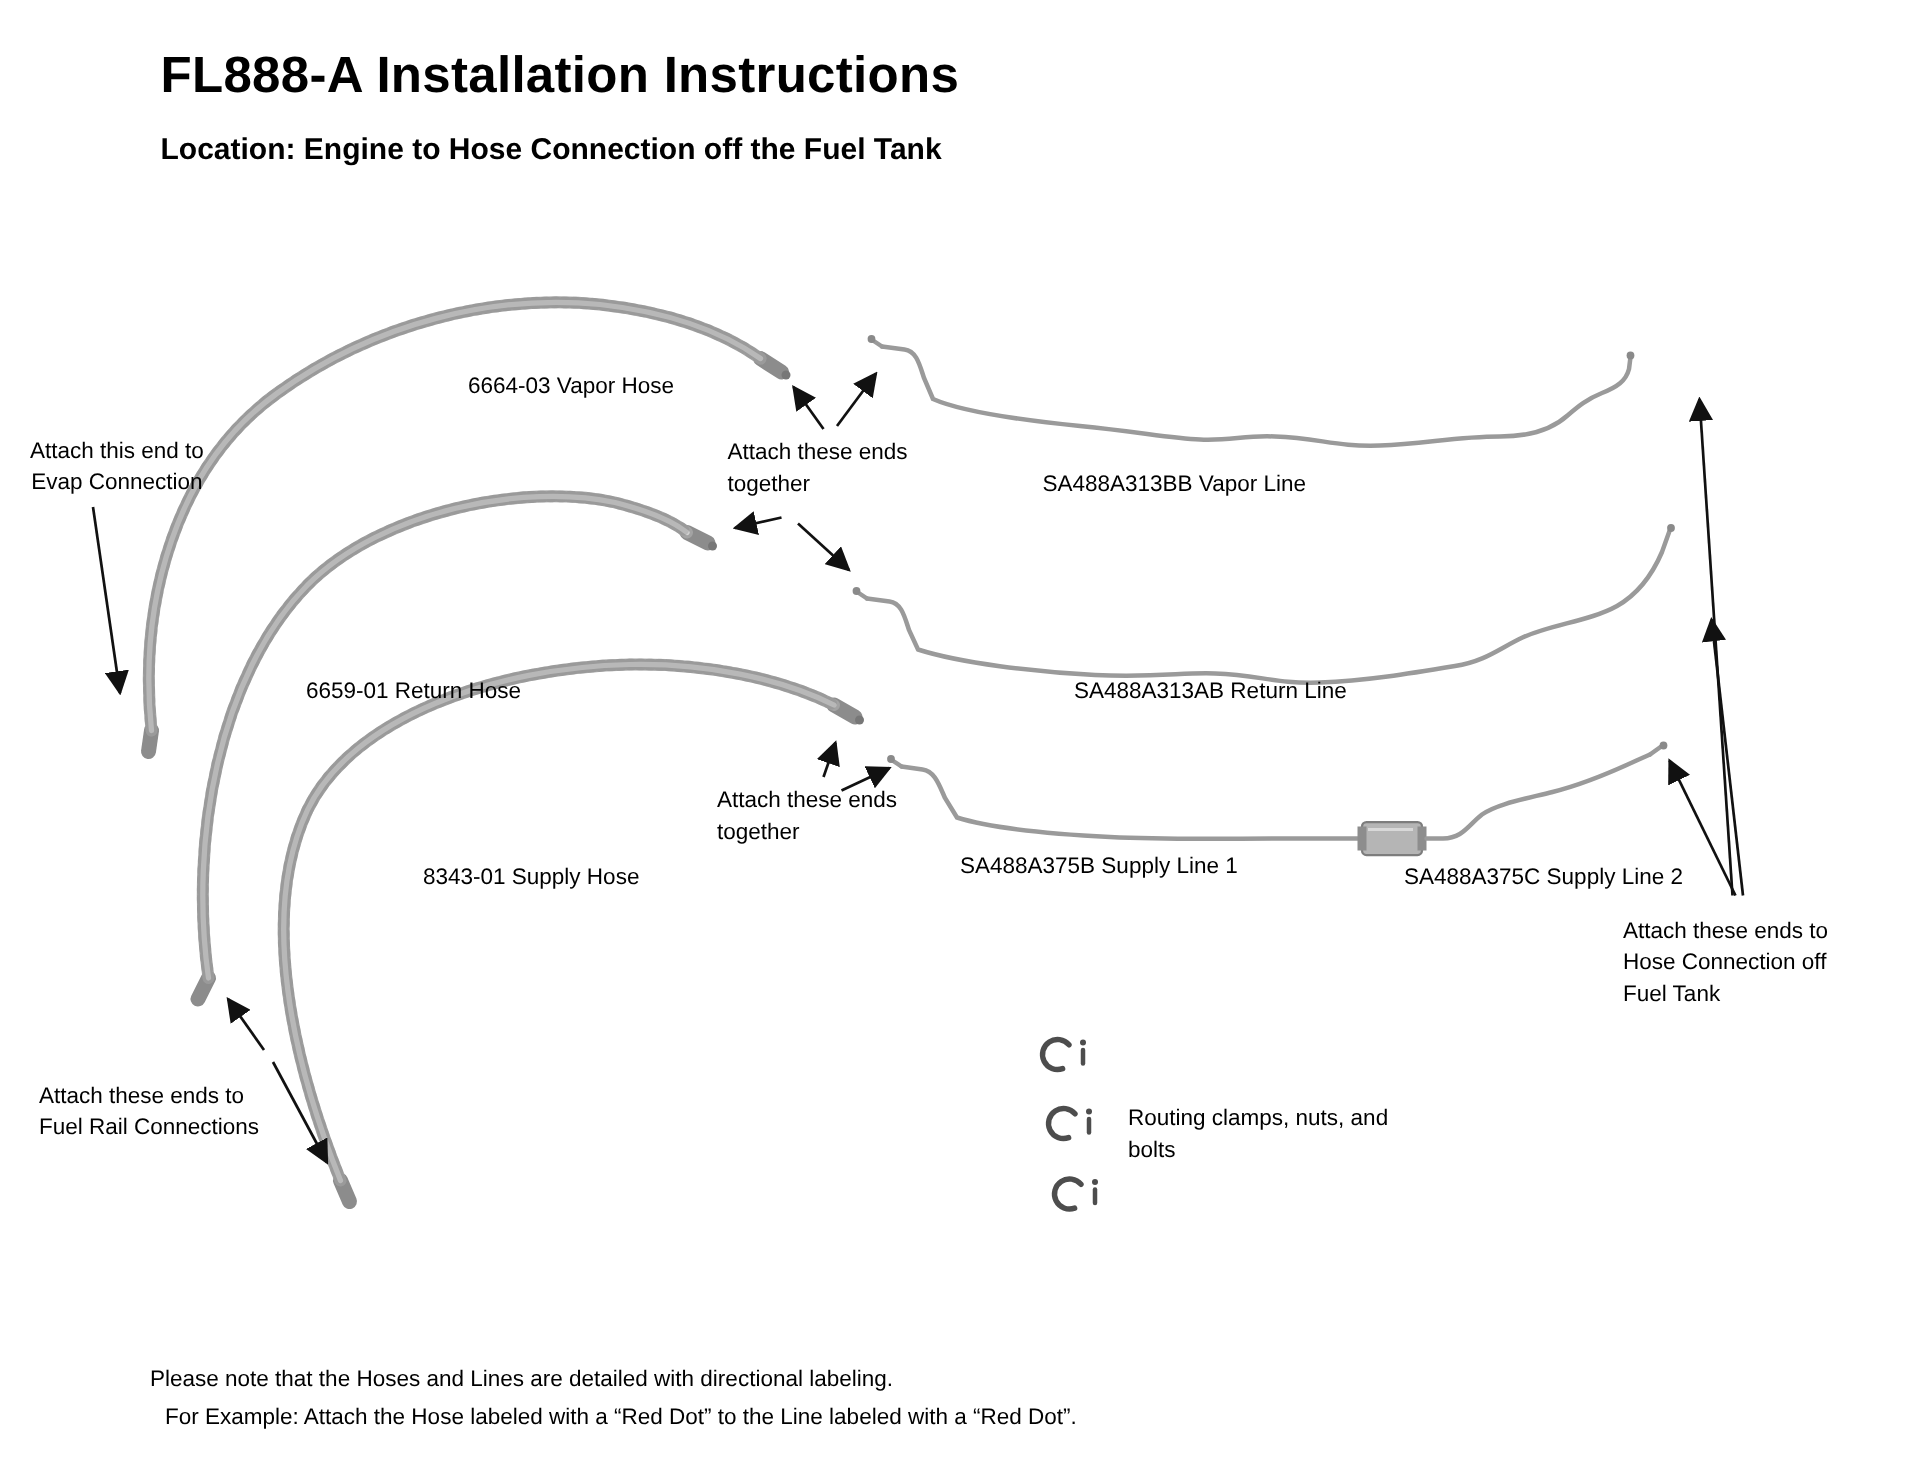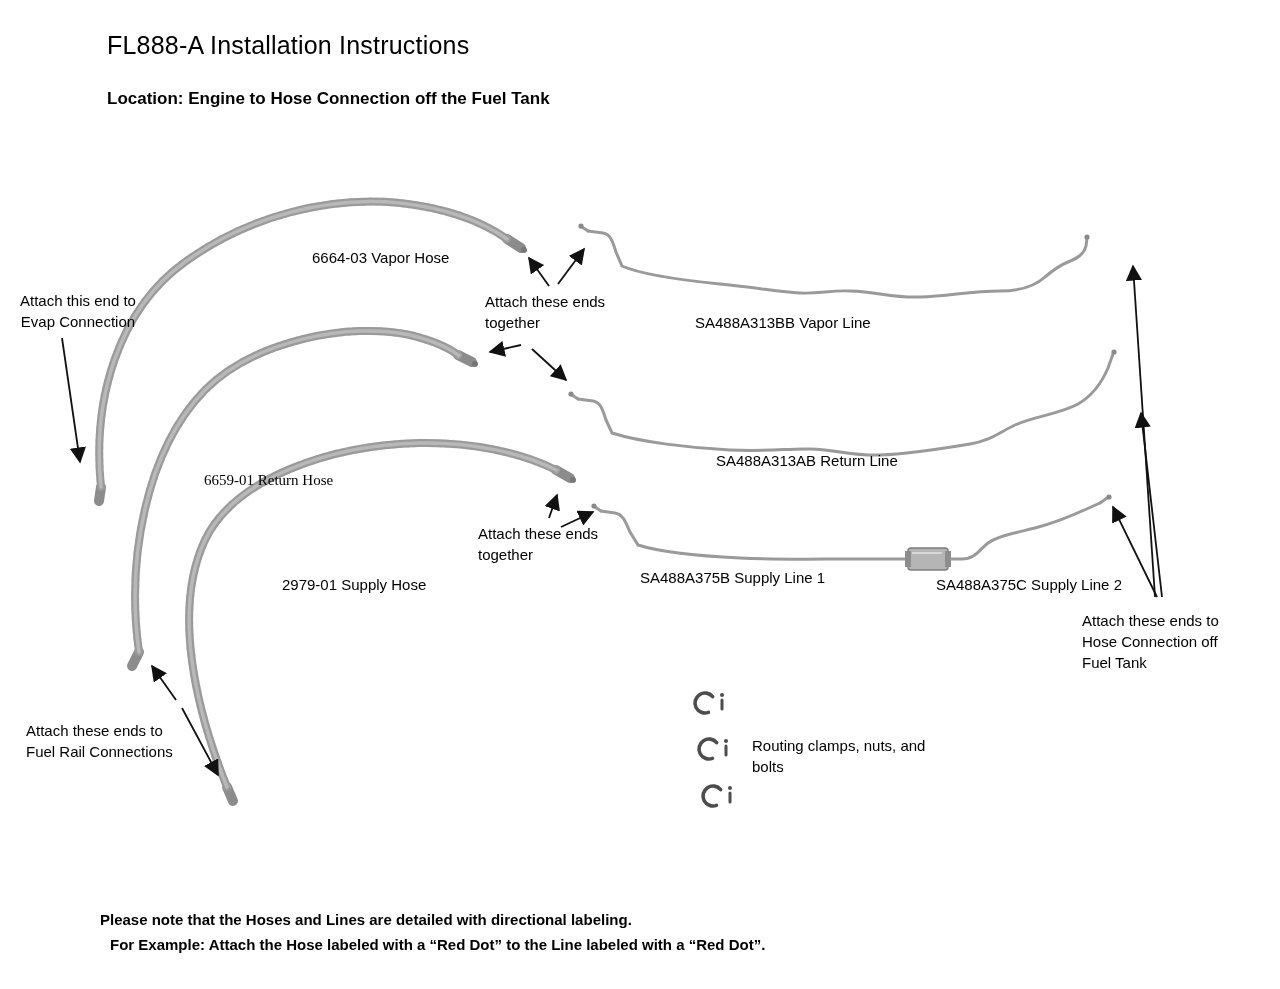--- a/index.html
+++ b/index.html
@@ -6,24 +6,24 @@
   #page {
     position: relative;
     width: 1280px;
     height: 989px;
     background: #ffffff;
     font-family: "Liberation Sans", sans-serif;
     color: #000000;
     overflow: hidden;
   }
   .abs { position: absolute; }
-  .title { font-size: 25px; font-weight: 400; letter-spacing: 0.2px; text-align: center; }
-  .subhead { font-size: 17px; font-weight: 700; }
+  .title { font-size: 34px; font-weight: 700; letter-spacing: 0.2px; text-align: center; }
+  .subhead { font-size: 20px; font-weight: 700; }
   .lbl { font-size: 15px; line-height: 21px; white-space: pre-line; }
-  .note { font-size: 15px; font-weight: 700; line-height: 25px; white-space: pre-line; }
+  .note { font-size: 15px; font-weight: 400; line-height: 25px; white-space: pre-line; }
   svg.canvas { position: absolute; left: 0; top: 0; }
 </style>
 </head>
 <body>
 
 <div id="page">
 
   <svg class="canvas" width="1280" height="989" viewBox="0 0 1280 989">
     <defs>
       <marker id="ah" viewBox="0 0 10 10" refX="9" refY="5" markerWidth="9" markerHeight="9" orient="auto-start-reverse">
@@ -133,28 +133,28 @@
   <div class="abs lbl" style="left:312px; top:247px;">6664-03 Vapor Hose</div>
 
   <div class="abs lbl" style="left:20px; top:290px;text-align:center;">Attach this end to
 Evap Connection</div>
 
   <div class="abs lbl" style="left:485px; top:291px;">Attach these ends
 together</div>
 
   <div class="abs lbl" style="left:695px; top:312px;">SA488A313BB Vapor Line</div>
 
-  <div class="abs lbl" style="left:204px; top:470px;font-family:Liberation Serif, serif;">6659-01 Return Hose</div>
+  <div class="abs lbl" style="left:204px; top:450px;">6659-01 Return Hose</div>
 
   <div class="abs lbl" style="left:716px; top:450px;">SA488A313AB Return Line</div>
 
   <div class="abs lbl" style="left:478px; top:523px;">Attach these ends
 together</div>
 
-  <div class="abs lbl" style="left:282px; top:574px;">2979-01 Supply Hose</div>
+  <div class="abs lbl" style="left:282px; top:574px;">8343-01 Supply Hose</div>
 
   <div class="abs lbl" style="left:640px; top:567px;">SA488A375B Supply Line 1</div>
 
   <div class="abs lbl" style="left:936px; top:574px;">SA488A375C Supply Line 2</div>
 
   <div class="abs lbl" style="left:1082px; top:610px;">Attach these ends to
 Hose Connection off
 Fuel Tank</div>
 
   <div class="abs lbl" style="left:26px; top:720px;">Attach these ends to

